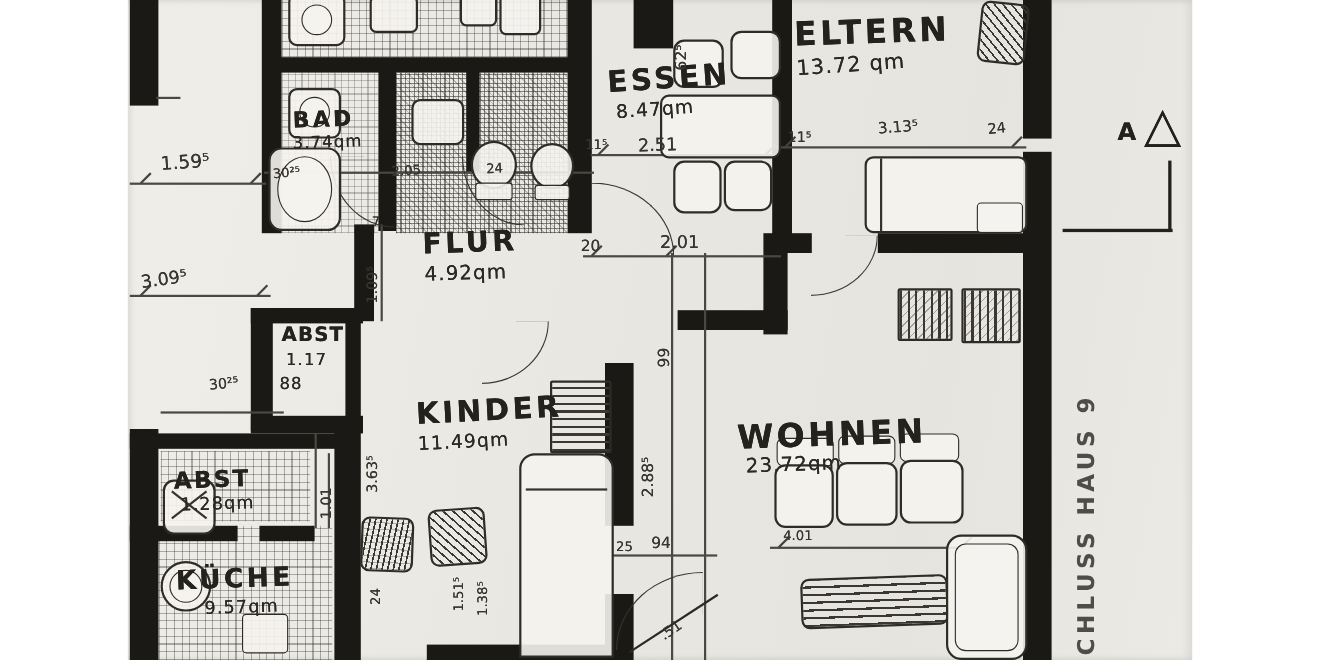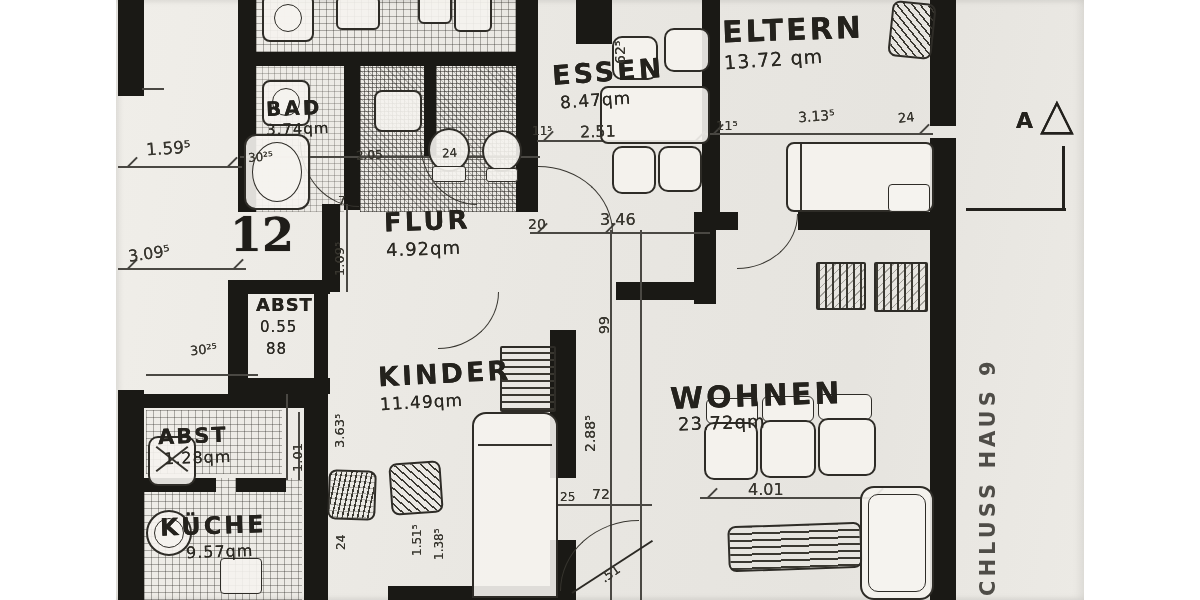--- a/index.html
+++ b/index.html
@@ -175,22 +175,22 @@
   <span class="lbl" style="left:552px;top:56px;font-size:27px;transform:rotate(-4deg)">ESSEN</span>
   <span class="area" style="left:560px;top:90px;font-size:17px;transform:rotate(-4deg)">8.47qm</span>
 
   <span class="lbl" style="left:722px;top:12px;font-size:30px;transform:rotate(-2deg)">ELTERN</span>
   <span class="area" style="left:724px;top:48px;font-size:19px;transform:rotate(-4deg)">13.72 qm</span>
 
   <span class="lbl" style="left:384px;top:206px;font-size:26px;transform:rotate(-2deg)">FLUR</span>
   <span class="area" style="left:386px;top:238px;font-size:18px;transform:rotate(-2deg)">4.92qm</span>
 
   <span class="lbl" style="left:256px;top:294px;font-size:18px;letter-spacing:1px">ABST</span>
-  <span class="area" style="left:260px;top:318px;font-size:15px">0.55</span>
-  <span class="area" style="left:266px;top:340px;font-size:15px">88</span>
+  <span class="area" style="left:260px;top:318px;font-size:15px">1.17</span>
+  <span class="area" style="left:254px;top:340px;font-size:15px">88</span>
 
   <span class="lbl" style="left:378px;top:358px;font-size:27px;transform:rotate(-3deg)">KINDER</span>
   <span class="area" style="left:380px;top:392px;font-size:17px;transform:rotate(-3deg)">11.49qm</span>
 
   <span class="lbl" style="left:670px;top:378px;font-size:30px;transform:rotate(-2deg)">WOHNEN</span>
   <span class="area" style="left:678px;top:412px;font-size:18px;transform:rotate(-2deg)">23.72qm</span>
 
   <span class="lbl" style="left:158px;top:424px;font-size:21px;letter-spacing:2px;transform:rotate(-2deg)">ABST</span>
   <span class="area" style="left:164px;top:448px;font-size:16px;transform:rotate(-2deg)">1.28qm</span>
 
@@ -202,33 +202,32 @@
   <span class="dim vdim" style="left:612px;top:8px;height:56px;font-size:14px">62⁵</span>
   <span class="dim" style="left:248px;top:150px;font-size:12px;transform:rotate(-5deg)">30²⁵</span>
   <span class="dim" style="left:356px;top:148px;font-size:12px;transform:rotate(-3deg)">2.05</span>
   <span class="dim" style="left:442px;top:146px;font-size:12px;transform:rotate(-3deg)">24</span>
   <span class="dim" style="left:532px;top:124px;font-size:12px">11⁵</span>
   <span class="dim" style="left:580px;top:122px;font-size:16px;transform:rotate(-2deg)">2.51</span>
   <span class="dim" style="left:716px;top:118px;font-size:13px">11⁵</span>
   <span class="dim" style="left:798px;top:108px;font-size:14px;transform:rotate(-4deg)">3.13⁵</span>
   <span class="dim" style="left:898px;top:110px;font-size:13px;transform:rotate(-6deg)">24</span>
   <span class="dim" style="left:528px;top:216px;font-size:14px">20</span>
-  <span class="dim" style="left:600px;top:210px;font-size:16px">3.46</span>
+  <span class="dim" style="left:600px;top:210px;font-size:16px">2.01</span>
   <span class="dim" style="left:338px;top:194px;font-size:12px">7</span>
   <span class="dim vdim" style="left:332px;top:212px;height:64px;font-size:13px">1.09⁵</span>
   <span class="dim vdim" style="left:596px;top:298px;height:36px;font-size:14px">99</span>
   <span class="dim vdim" style="left:582px;top:390px;height:62px;font-size:14px">2.88⁵</span>
   <span class="dim" style="left:190px;top:342px;font-size:13px;transform:rotate(-6deg)">30²⁵</span>
   <span class="dim vdim" style="left:332px;top:386px;height:62px;font-size:13px">3.63⁵</span>
   <span class="dim vdim" style="left:290px;top:414px;height:58px;font-size:13px">1.01</span>
-  <span class="dim" style="left:748px;top:480px;font-size:16px">4.01</span>
+  <span class="dim" style="left:712px;top:480px;font-size:12px">4.01</span>
   <span class="dim vdim" style="left:334px;top:518px;height:32px;font-size:12px">24</span>
   <span class="dim vdim" style="left:410px;top:496px;height:60px;font-size:12px">1.51⁵</span>
   <span class="dim vdim" style="left:432px;top:500px;height:60px;font-size:12px">1.38⁵</span>
   <span class="dim" style="left:560px;top:490px;font-size:12px">25</span>
-  <span class="dim" style="left:592px;top:486px;font-size:14px">72</span>
+  <span class="dim" style="left:592px;top:486px;font-size:14px">94</span>
   <span class="dim" style="left:600px;top:566px;font-size:13px;transform:rotate(-35deg)">.51</span>
 
-  <span class="big-num" style="left:230px;top:208px;font-size:46px">12</span>
   <span class="lbl" style="left:1016px;top:108px;font-size:22px;font-weight:700;letter-spacing:0">A</span>
   <span class="lbl" style="left:1040px;top:88px;font-size:44px;letter-spacing:0;font-weight:700;color:#23211d">△</span>
   <span class="sidetext vdim" style="left:976px;top:305px;height:310px;font-size:21px">SCHLUSS HAUS 9</span>
 </div>
 
 </body></html>

